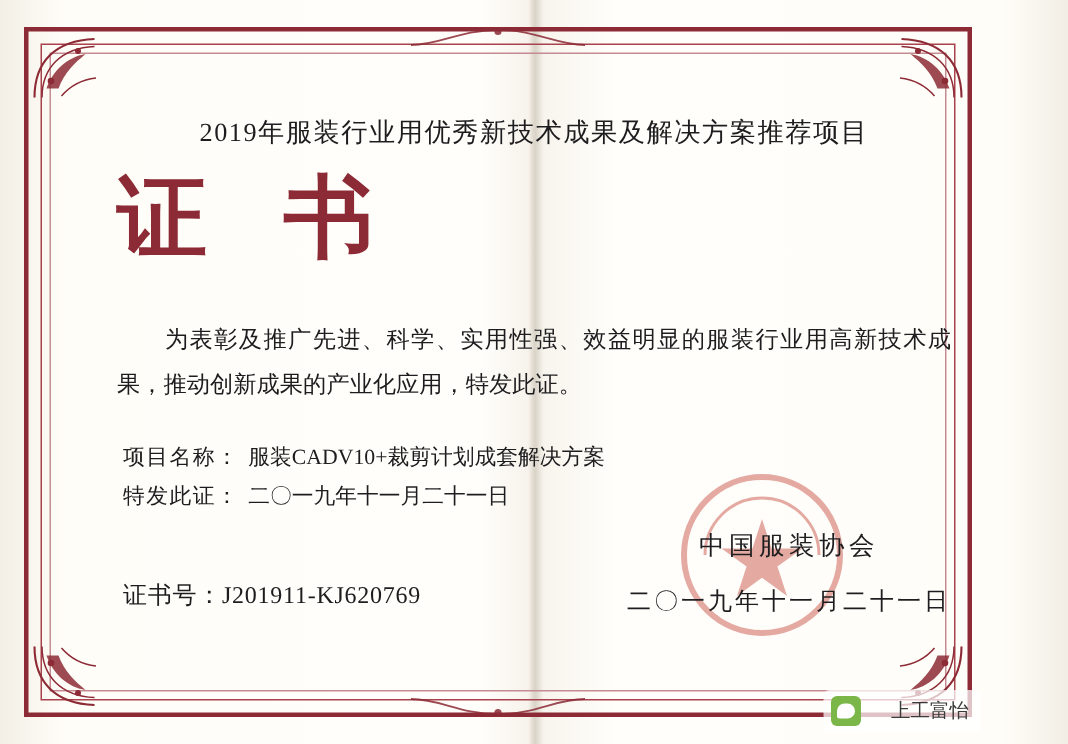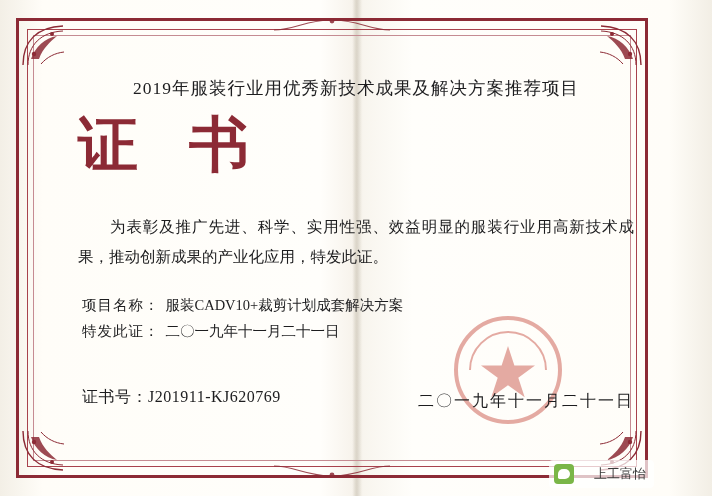--- a/index.html
+++ b/index.html
@@ -311,20 +311,21 @@
 
     <div class="seal">
       <svg width="116" height="116" viewBox="0 0 116 116" fill="none">
         <circle cx="58" cy="58" r="52" stroke="#c0392b" stroke-width="4"></circle>
         <path d="M58 34 l6.4 19.6 20.6 0 -16.7 12.1 6.4 19.6 -16.7-12.1 -16.7 12.1 6.4-19.6 -16.7-12.1 20.6 0 Z" fill="#c0392b"></path>
         <path d="M20 58 a38 38 0 0 1 76 0" stroke="#c0392b" stroke-width="2" fill="none"></path>
       </svg>
     </div>
 
     <div class="signature">
+      <div class="sign-org">中国服装协会</div>
       <div class="sign-date">二〇一九年十一月二十一日</div>
     </div>
 
     <div class="cert-number">
       <span>证书号：</span><span>J201911-KJ620769</span>
     </div>
 
   </div>
 
   <div class="watermark">

